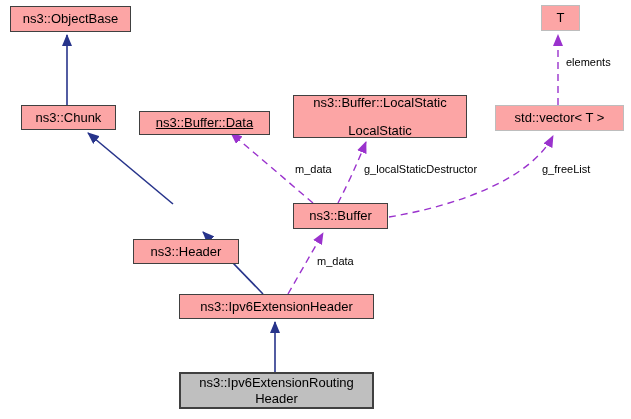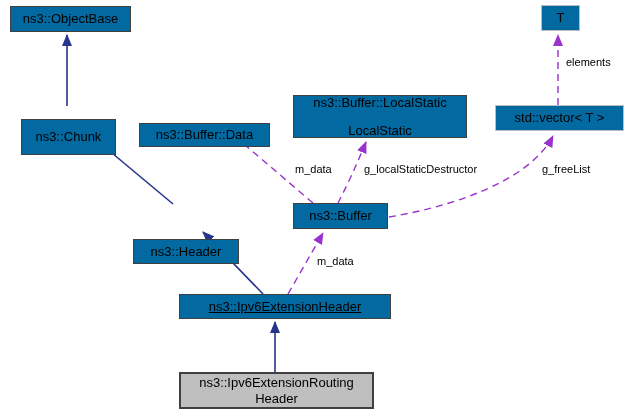--- a/index.html
+++ b/index.html
@@ -8,21 +8,21 @@
     width:631px;height:419px;
     background:#ffffff;
     font-family:"Liberation Sans", sans-serif;
     color:#000000;
     overflow:hidden;
   }
   #edges{position:absolute;left:0;top:0;width:631px;height:419px;}
   .node{
     position:absolute;
     box-sizing:border-box;
-    background:#0369a1;
+    background:#fca5a5;
     border:1px solid #404040;
     display:flex;flex-direction:column;
     align-items:center;justify-content:center;
     font-size:13px;line-height:16px;
     white-space:nowrap;
     text-align:center;
     cursor:pointer;
   }
   .node.light{border-color:#bdbdbd;cursor:default;}
   .node.main{
@@ -31,27 +31,27 @@
     cursor:default;
   }
   .elabel{
     position:absolute;
     font-size:11px;line-height:15px;
     white-space:nowrap;
   }
   
   #n-objectbase {left:10px; top:6px;  width:121px;height:26px;}
   #n-t          {left:541px;top:5px;  width:39px; height:26px;}
-  #n-chunk      {left:21px; top:119px;width:95px; height:36px;justify-content:center;}
-  #n-bufferdata {left:139px;top:123px;width:131px;height:24px;}
+  #n-chunk      {left:21px; top:105px;width:95px; height:25px;justify-content:center;}
+  #n-bufferdata {left:139px;top:111px;width:131px;height:24px;text-decoration:underline;}
   #n-localstatic{left:293px;top:95px; width:174px;height:43px;gap:12px;}
   #n-stdvector  {left:495px;top:105px;width:129px;height:26px;}
   #n-header     {left:133px;top:203px;width:106px;height:25px;margin-top:36px;}
   #n-buffer     {left:293px;top:203px;width:95px; height:26px;}
-  #n-ipv6ext    {left:179px;top:294px;width:212px;height:25px;text-decoration:underline;}
+  #n-ipv6ext    {left:179px;top:294px;width:195px;height:25px;}
   #n-routing    {left:179px;top:372px;width:195px;height:37px;align-items:center;}
   
   #el-elements   {left:566px;top:55px;}
   #el-mdata1     {left:295px;top:162px;}
   #el-glocal     {left:364px;top:162px;}
   #el-gfreelist  {left:542px;top:162px;}
   #el-mdata2     {left:317px;top:254px;}
 </style>
 </head>
 <body>

